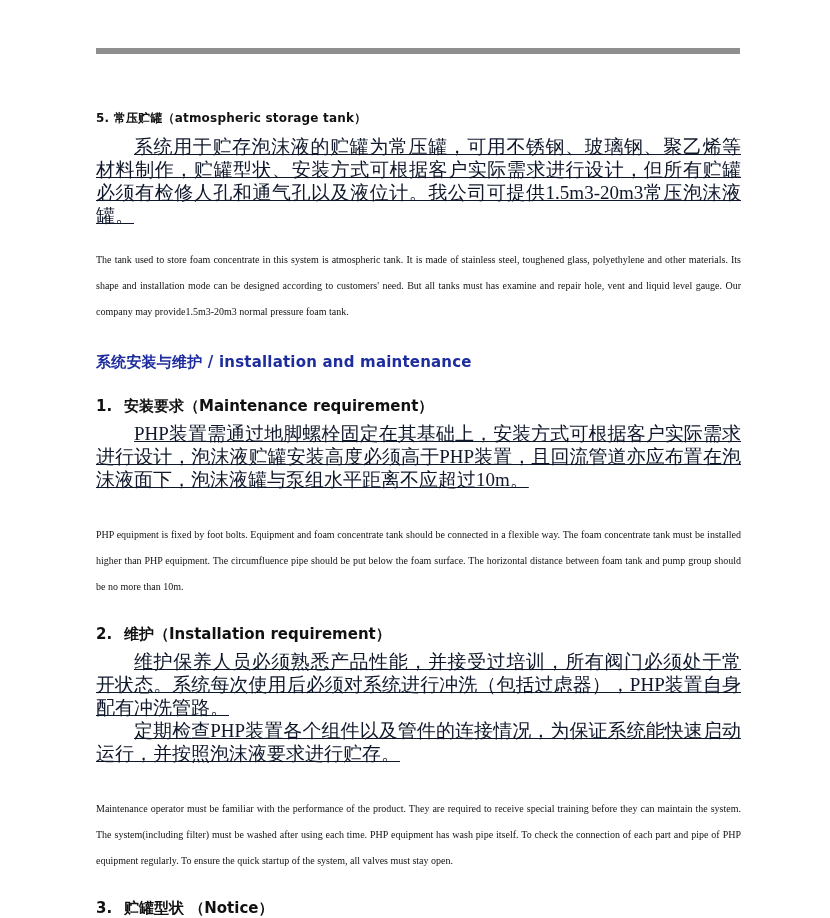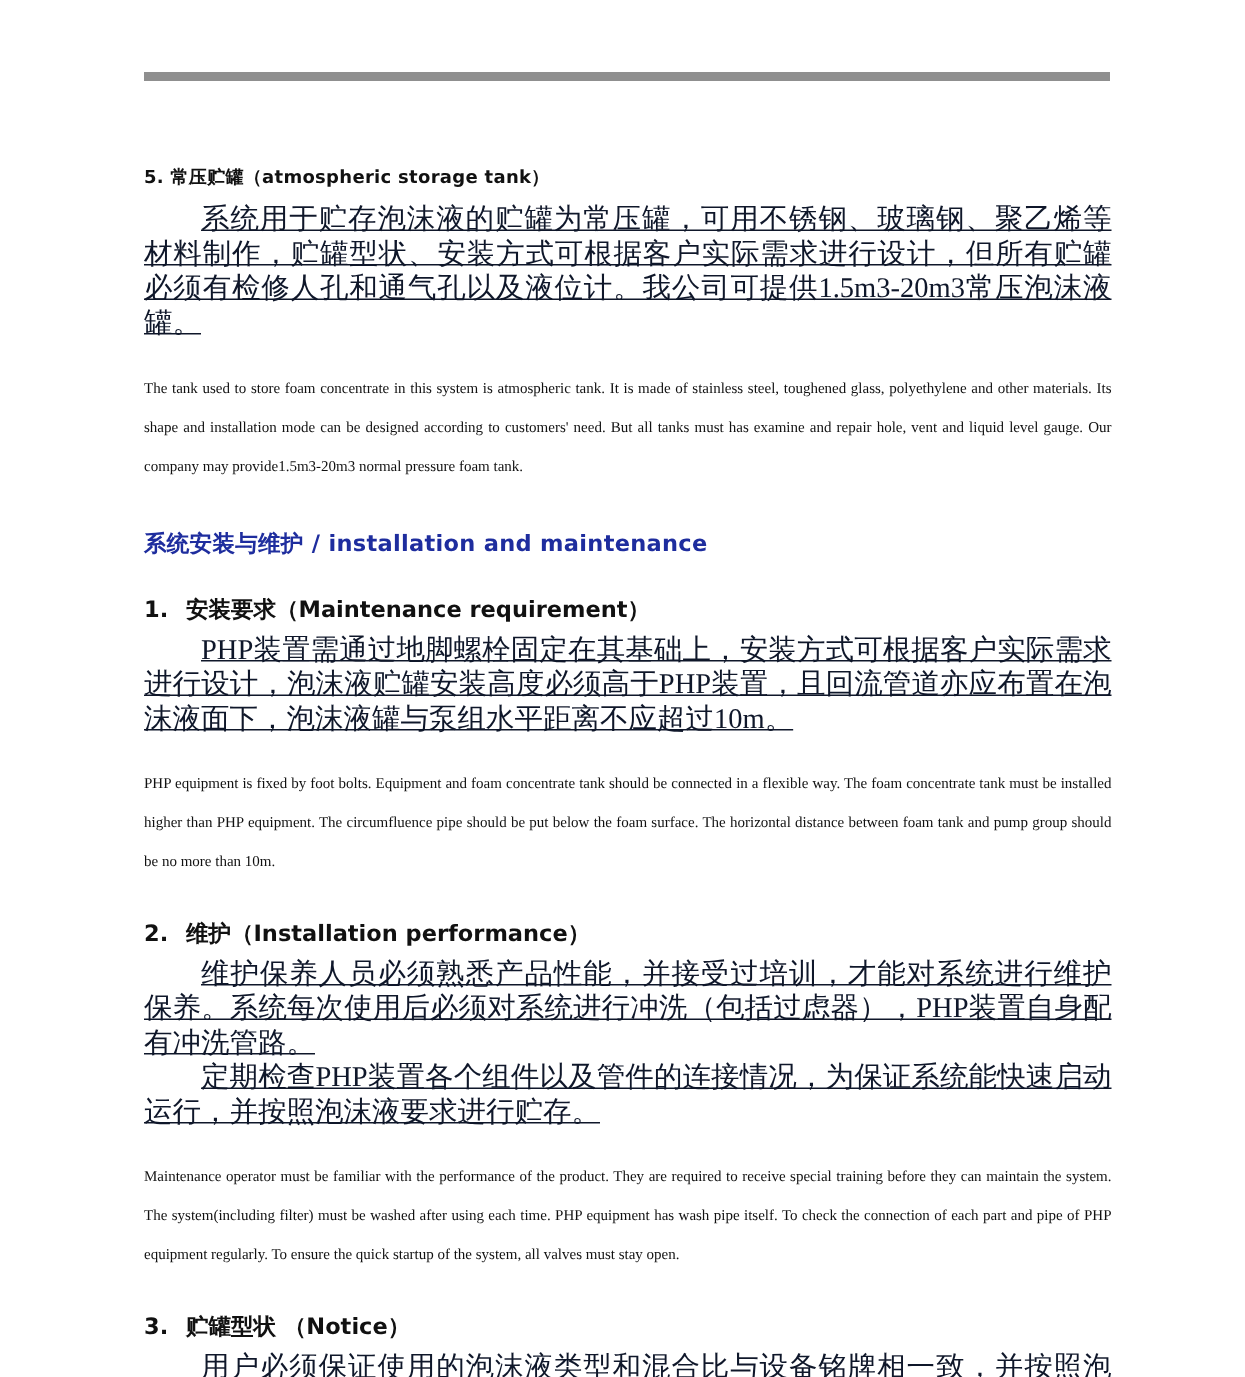--- a/index.html
+++ b/index.html
@@ -70,21 +70,21 @@
     font-size: 15px;
     font-weight: bold;
     color: #111111;
     margin: 25px 0 0 0;
   }
   h3.item-heading .num {
     display: inline-block;
     min-width: 28px;
   }
   .item .cn { margin-top: 6px; }
-  .item .en { margin-top: 19px; }
+  .item .en { margin-top: 31px; }
 </style>
 </head>
 <body>
 
 <div class="page">
   <div class="top-rule" style="background: rgb(143, 143, 143);"></div>
 
   <div class="content">
 
     <h2 class="sec-heading">5. 常压贮罐（atmospheric storage tank）</h2>
@@ -98,23 +98,23 @@
     <div class="item">
       <h3 class="item-heading">
         <span class="num">1.</span><span>安装要求（Maintenance requirement）</span>
       </h3>
       <p class="cn">PHP装置需通过地脚螺栓固定在其基础上，安装方式可根据客户实际需求进行设计，泡沫液贮罐安装高度必须高于PHP装置，且回流管道亦应布置在泡沫液面下，泡沫液罐与泵组水平距离不应超过10m。</p>
       <p class="en">PHP equipment is fixed by foot bolts. Equipment and foam concentrate tank should be connected in a flexible way. The foam concentrate tank must be installed higher than PHP equipment. The circumfluence pipe should be put below the foam surface. The horizontal distance between foam tank and pump group should be no more than 10m.</p>
     </div>
 
     <div class="item">
       <h3 class="item-heading">
-        <span class="num">2.</span><span>维护（Installation performance）</span>
+        <span class="num">2.</span><span>维护（Installation requirement）</span>
       </h3>
-      <p class="cn">维护保养人员必须熟悉产品性能，并接受过培训，才能对系统进行维护保养。系统每次使用后必须对系统进行冲洗（包括过虑器），PHP装置自身配有冲洗管路。</p>
+      <p class="cn">维护保养人员必须熟悉产品性能，并接受过培训，所有阀门必须处于常开状态。系统每次使用后必须对系统进行冲洗（包括过虑器），PHP装置自身配有冲洗管路。</p>
       <p class="cn follow">定期检查PHP装置各个组件以及管件的连接情况，为保证系统能快速启动运行，并按照泡沫液要求进行贮存。</p>
       <p class="en">Maintenance operator must be familiar with the performance of the product. They are required to receive special training before they can maintain the system. The system(including filter) must be washed after using each time. PHP equipment has wash pipe itself. To check the connection of each part and pipe of PHP equipment regularly. To ensure the quick startup of the system, all valves must stay open.</p>
     </div>
 
     <div class="item">
       <h3 class="item-heading">
         <span class="num">3.</span><span>贮罐型状 （Notice）</span>
       </h3>
       <p class="cn">用户必须保证使用的泡沫液类型和混合比与设备铭牌相一致，并按照泡沫液要求进行贮存，泡沫液贮罐中泡沫液必须处于充足状态，以保证系统在出现险情时能即时运行，在使用过程中注意贮罐中泡沫液的数量，并注意即时添加。</p>
 

